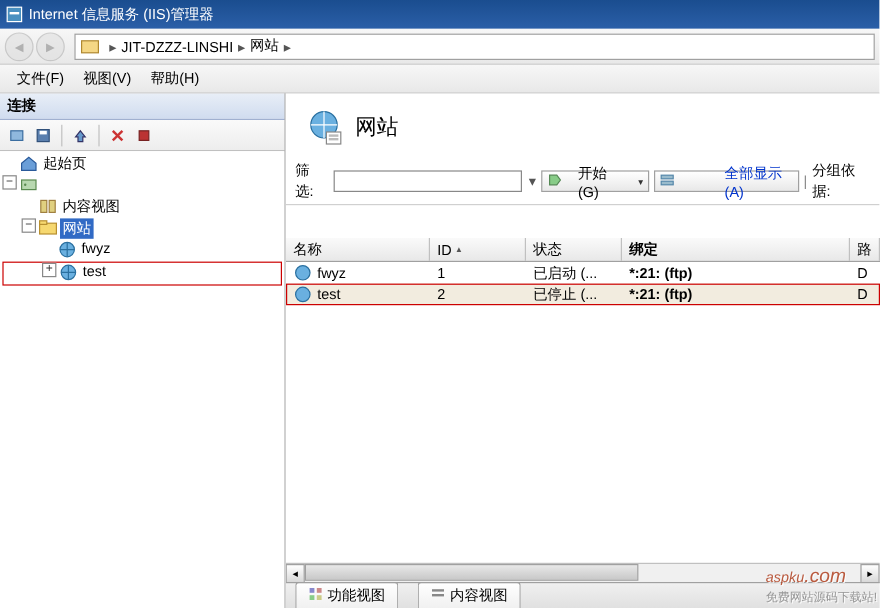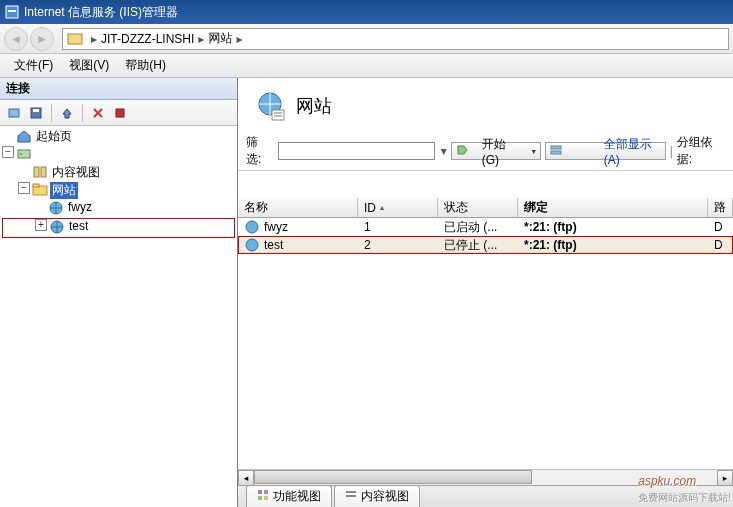--- a/index.html
+++ b/index.html
@@ -59,21 +59,21 @@
 .grid-row.redframe { outline: 1px solid #cc0000; outline-offset: -1px; }
 .col-name { width: 120px; }
 .col-id { width: 80px; }
 .col-status { width: 80px; }
 .col-bind { width: 190px; font-weight: bold; }
 .col-last { flex: 1; }
 .row-icon { width: 16px; height: 16px; margin-right: 4px; flex-shrink: 0; }
 .sort-arrow { font-size: 8px; margin-left: 4px; color: #555; }
 
 .bottom-tabs { position: absolute; bottom: 0; left: 0; right: 0; height: 22px; background: linear-gradient(#f0f0f0,#e0e0e0); border-top: 1px solid #a0a0a0; display: flex; align-items: flex-end; padding-left: 8px; }
-.tab { background: linear-gradient(#fff,#f0f0f0); border: 1px solid #a0a0a0; border-bottom: none; padding: 2px 10px; border-radius: 3px 3px 0 0; margin-right: 2px; display: flex; align-items: center; gap: 4px; text-align: center; }
+.tab { background: linear-gradient(#fff,#f0f0f0); border: 1px solid #a0a0a0; border-bottom: none; padding: 2px 10px; border-radius: 3px 3px 0 0; margin-right: 16px; display: flex; align-items: center; gap: 4px; text-align: center; }
 
 .scrollbar-h { position: absolute; bottom: 22px; left: 0; right: 0; height: 16px; background: #f0f0f0; border-top: 1px solid #c0c0c0; display: flex; }
 .sb-btn { width: 16px; height: 16px; background: linear-gradient(#fff,#d8d8d8); border: 1px solid #a0a0a0; display: flex; align-items: center; justify-content: center; font-size: 9px; }
 .sb-track { flex: 1; position: relative; }
 .sb-thumb { position: absolute; left: 0; top: 0; height: 14px; width: 60%; background: linear-gradient(#e8e8e8,#c8c8c8); border: 1px solid #a0a0a0; }
 
 .grid-body { position: relative; height: 300px; }
 
 .watermark { position: absolute; right: 2px; bottom: 2px; color: #b04020; font-size: 22px; font-style: italic; font-family: Arial; pointer-events: none; opacity: 0.85; text-shadow: 1px 1px 0 #fff; }
 .watermark .small { font-size: 10px; display: block; text-align: right; color: #888; font-style: normal; }
@@ -323,15 +323,15 @@
               <rect x="1" y="2" width="10" height="2" fill="#888"></rect>
               <rect x="1" y="6" width="10" height="2" fill="#888"></rect>
             </svg></span>
         <span>内容视图</span>
       </div>
     </div>
   </div>
 </div>
 
 <div class="watermark">
-  <span>aspku</span><span style="font-size:12px">.com</span>
+  <span>aspku</span><span style="font-size:16px">.com</span>
   <span class="small">免费网站源码下载站!</span>
 </div>
 
 </body></html>

